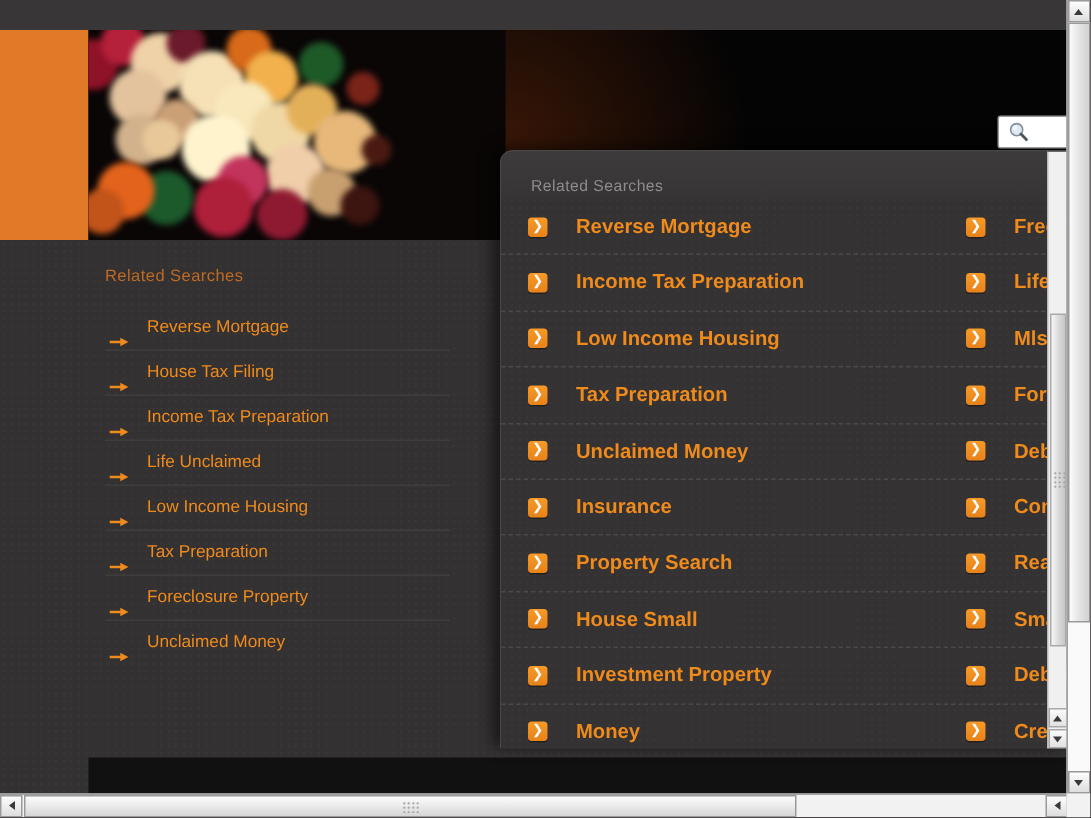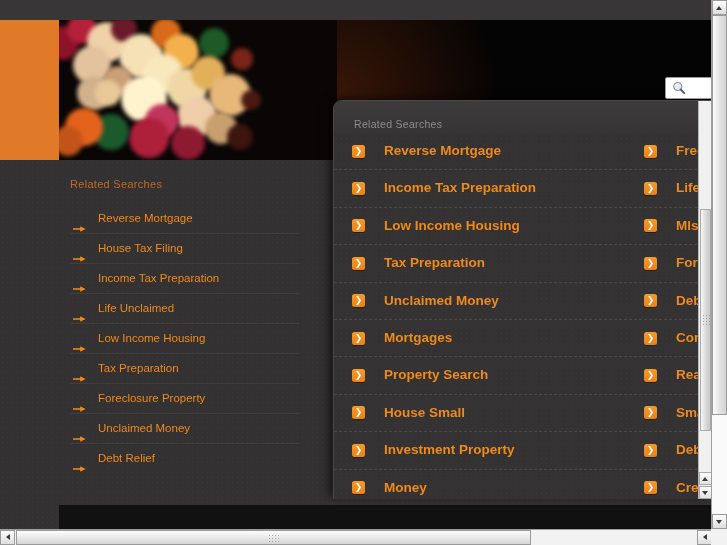--- a/index.html
+++ b/index.html
@@ -482,23 +482,20 @@
               </svg></span><span>Low Income Housing</span></div>
           <div class="left-item"><span class="left-arrow"><svg viewBox="0 0 13 8" width="13" height="8">
                 <path d="M0 3.2h7.2V1.2L12.6 4 7.2 6.8V4.8H0z" fill="#ef8a1c"></path>
               </svg></span><span>Tax Preparation</span></div>
           <div class="left-item"><span class="left-arrow"><svg viewBox="0 0 13 8" width="13" height="8">
                 <path d="M0 3.2h7.2V1.2L12.6 4 7.2 6.8V4.8H0z" fill="#ef8a1c"></path>
               </svg></span><span>Foreclosure Property</span></div>
           <div class="left-item"><span class="left-arrow"><svg viewBox="0 0 13 8" width="13" height="8">
                 <path d="M0 3.2h7.2V1.2L12.6 4 7.2 6.8V4.8H0z" fill="#ef8a1c"></path>
               </svg></span><span>Unclaimed Money</span></div>
-          <div class="left-item"><span class="left-arrow"><svg viewBox="0 0 13 8" width="13" height="8">
-                <path d="M0 3.2h7.2V1.2L12.6 4 7.2 6.8V4.8H0z" fill="#ef8a1c"></path>
-              </svg></span><span>Debt Relief</span></div>
         </div>
     </div>
 
     <div class="overlay">
       <div class="ov-header">
         <div class="ov-header-label">Related Searches</div>
       </div>
       <div class="ov-grid" id="ov-grid">
           <div class="ov-row">
             <div class="ov-cell col-a"><span class="ov-ico">
@@ -536,21 +533,21 @@
             <div class="ov-cell col-a"><span class="ov-ico">
                 <span>❯</span>
               </span><span>Unclaimed Money</span></div>
             <div class="ov-cell col-b"><span class="ov-ico">
                 <span>❯</span>
               </span><span>Debt Re</span></div>
           </div>
           <div class="ov-row">
             <div class="ov-cell col-a"><span class="ov-ico">
                 <span>❯</span>
-              </span><span>Mortgages</span></div>
+              </span><span>Insurance</span></div>
             <div class="ov-cell col-b"><span class="ov-ico">
                 <span>❯</span>
               </span><span>Consol</span></div>
           </div>
           <div class="ov-row">
             <div class="ov-cell col-a"><span class="ov-ico">
                 <span>❯</span>
               </span><span>Property Search</span></div>
             <div class="ov-cell col-b"><span class="ov-ico">
                 <span>❯</span>

